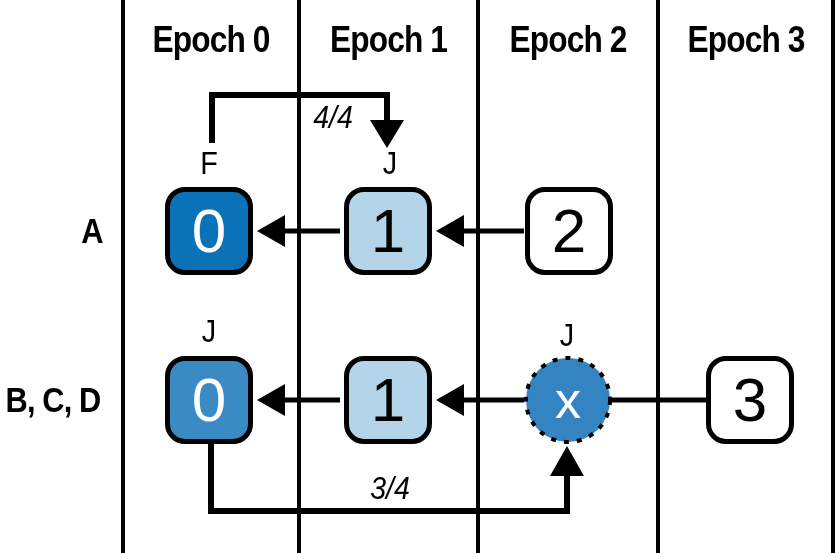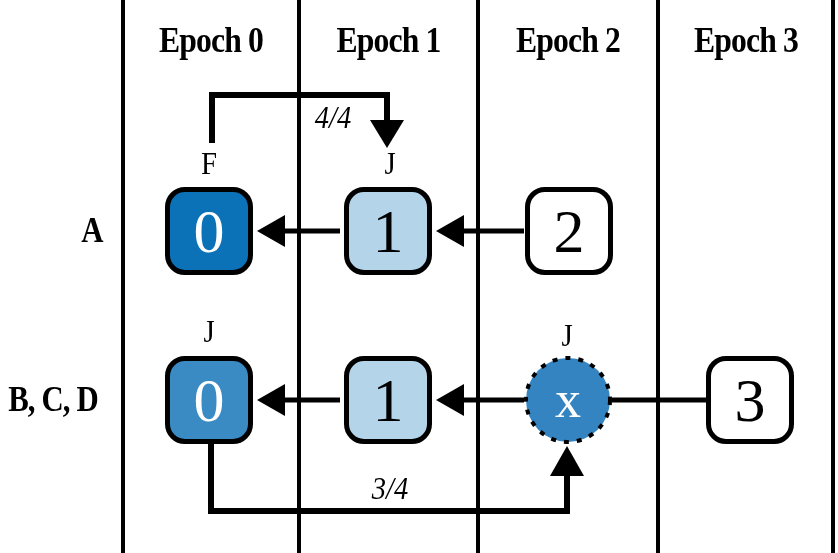--- a/index.html
+++ b/index.html
@@ -1,21 +1,21 @@
 <!DOCTYPE html>
 <html style="--bg: #ffffff; --line-black: #000000; --dark-blue: #0b72b8; --medium-blue: #3a8ac4; --circle-blue: #3484c1; --light-blue: #b4d4ea; --text-white: #ffffff; --text-black: #000000;"><head>
 <meta charset="utf-8">
 <style>
   html, body { margin: 0; padding: 0; background: #ffffff; }
   .canvas {
     position: relative;
     width: 838px;
     height: 553px;
     background: var(--bg, #ffffff);
-    font-family: Liberation Serif, serif;
+    font-family: Liberation Sans, sans-serif;
     overflow: hidden;
   }
   .layer { position: absolute; left: 0; top: 0; }
 
   
   .col-header {
     position: absolute;
     top: 18px;
     height: 44px;
     display: flex;

